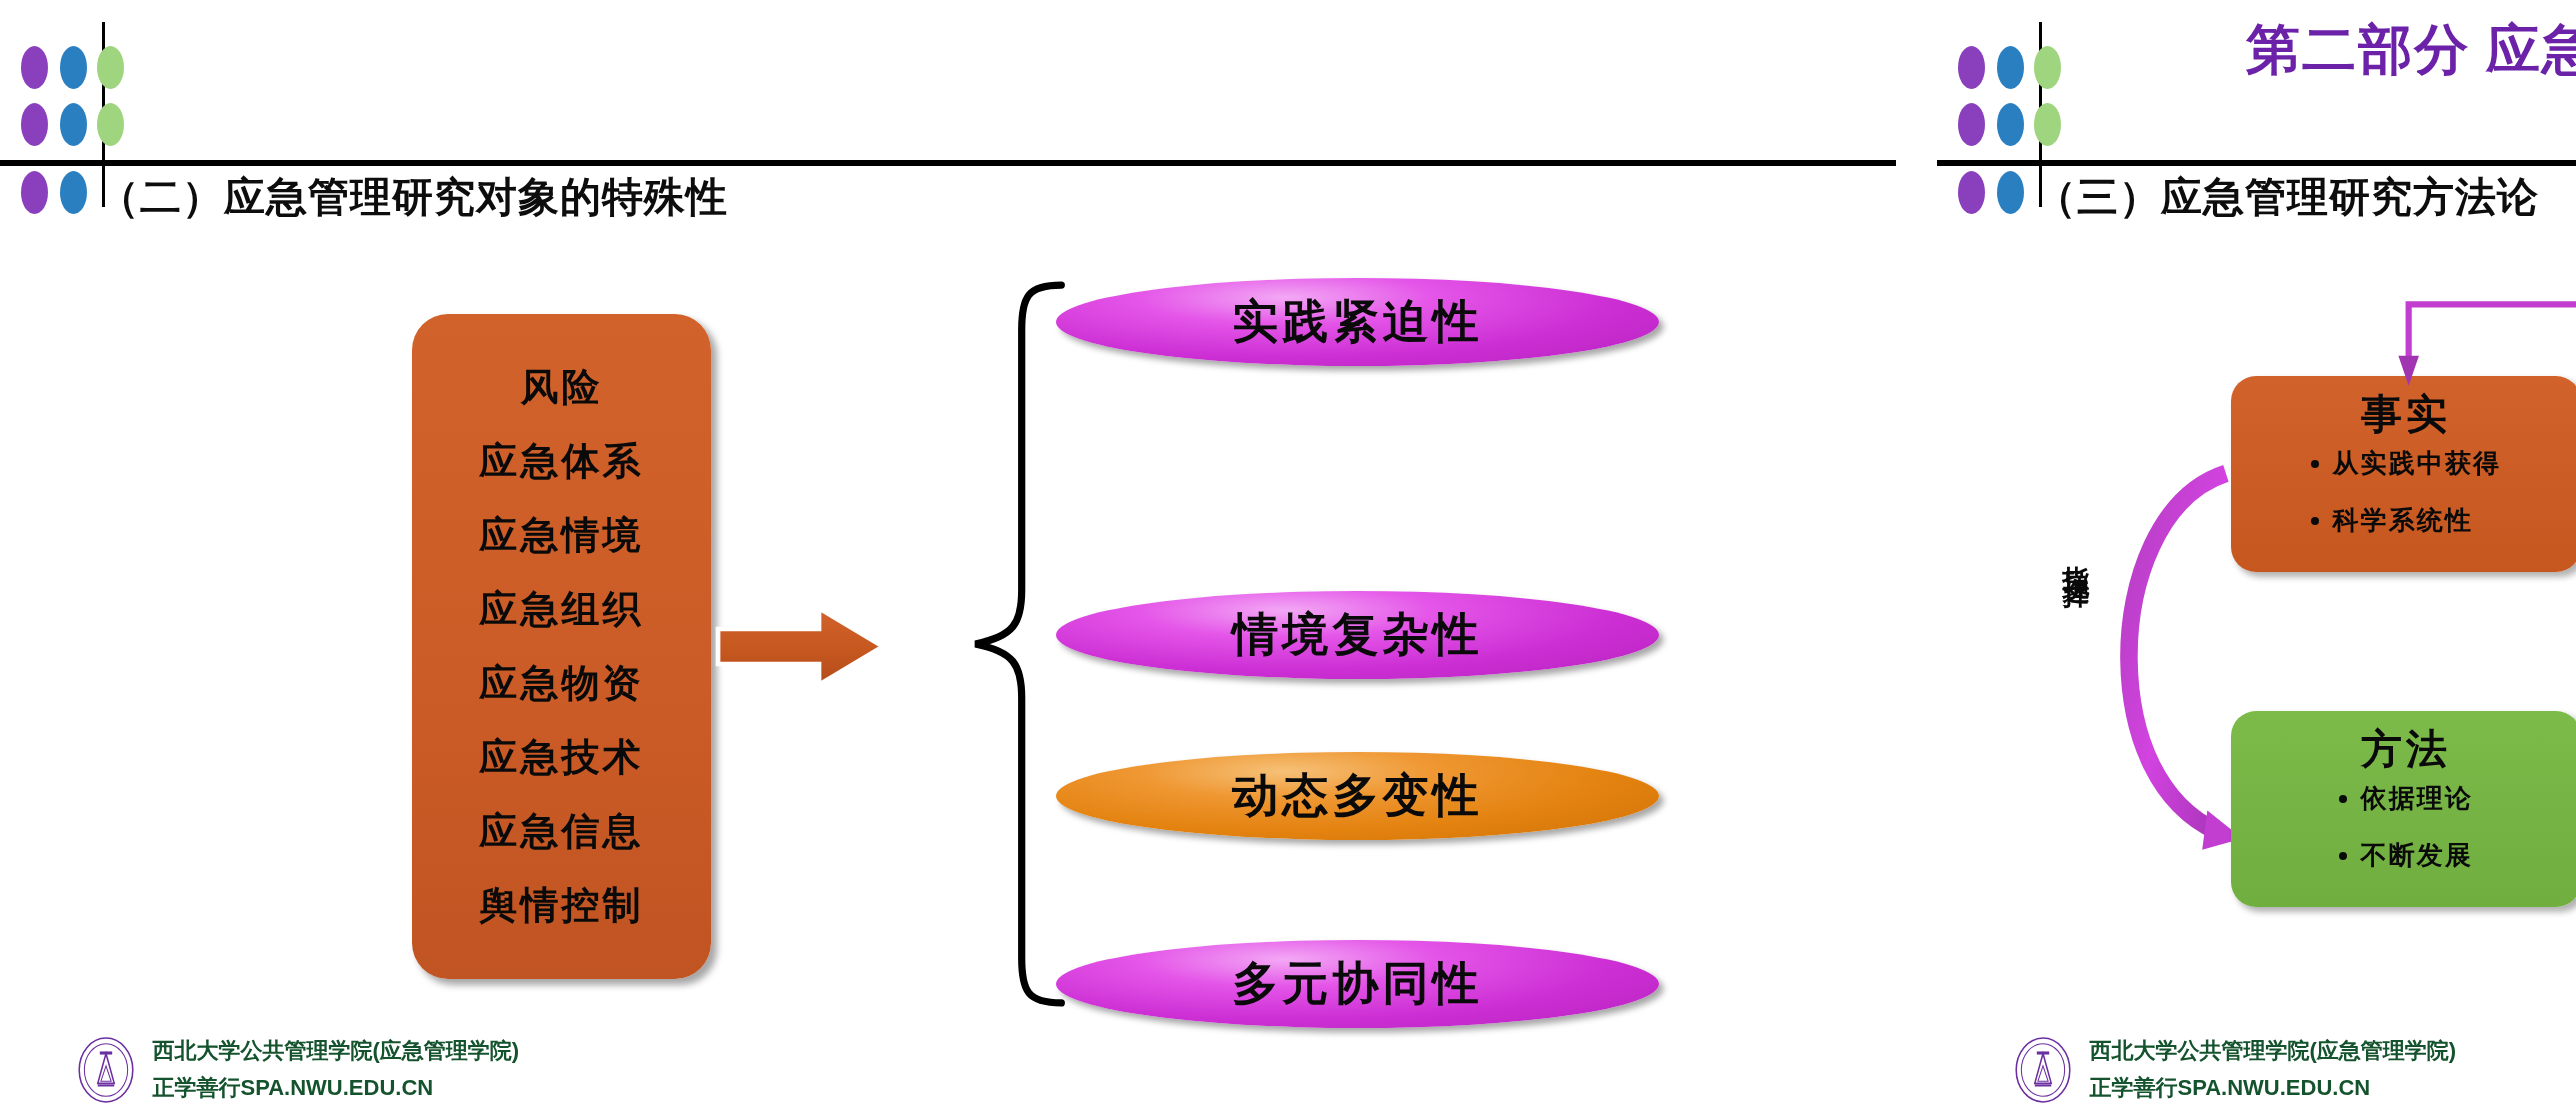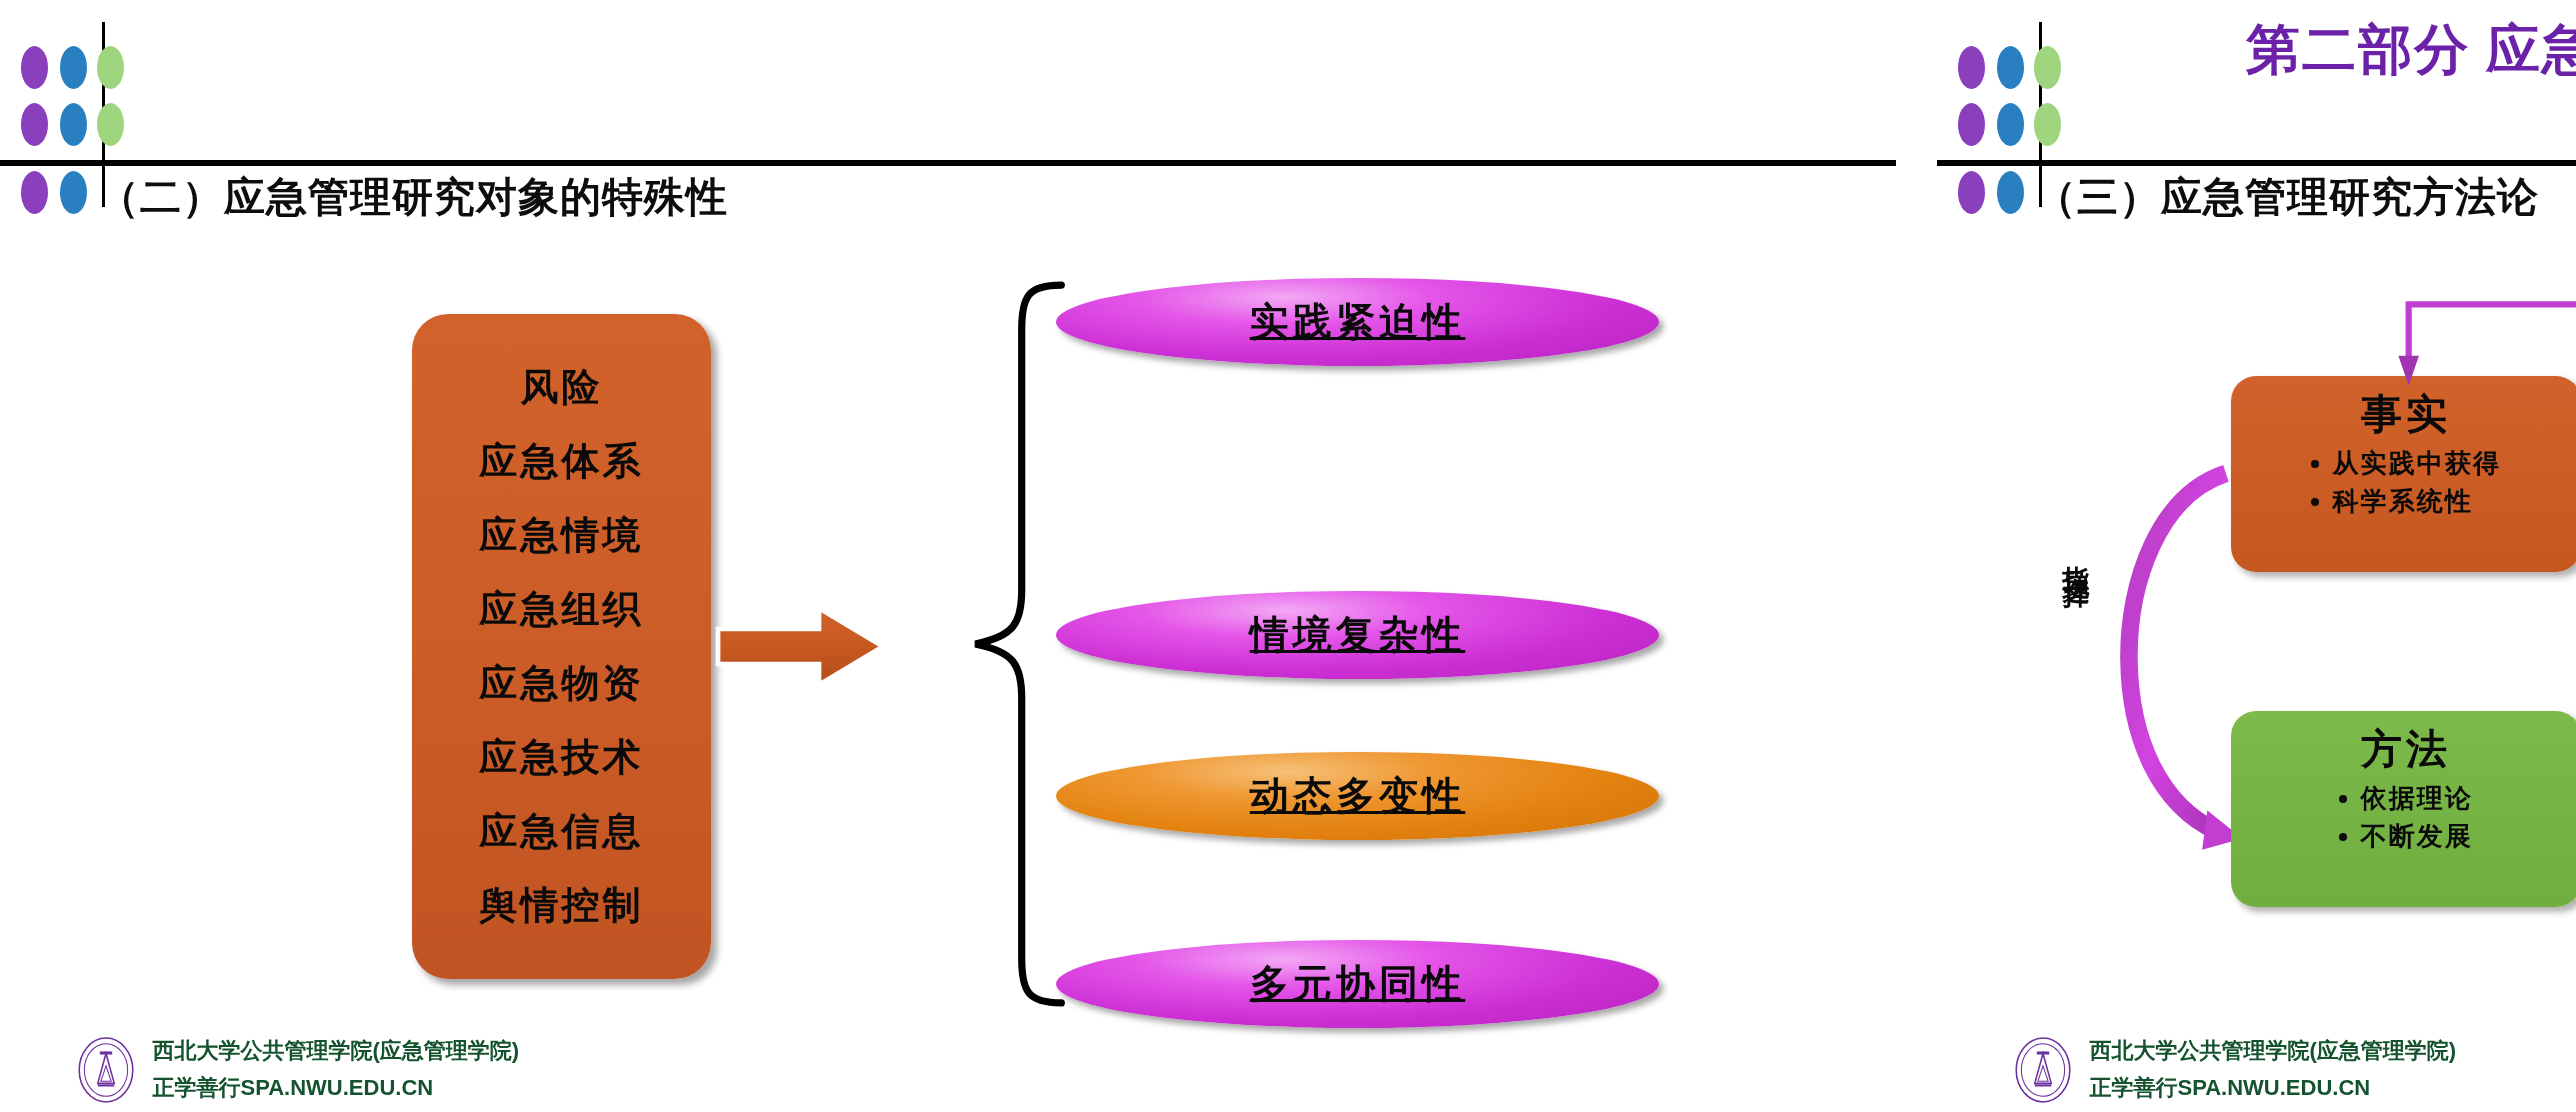--- a/index.html
+++ b/index.html
@@ -65,41 +65,40 @@
   .ellipse-col { position: absolute; left: 1056px; top: 278px; width: 618px; height: 732px; }
   .ell {
     position: absolute; left: 0; width: 603px; height: 88px;
     border-radius: 50%;
     display: flex; align-items: center; justify-content: center;
     box-shadow: 4.6px 4.6px 6.2px rgba(0,0,0,.35);
   }
   .ell-m { background: radial-gradient(ellipse at 38% 22%, #f3a8f5 0%, #e455e8 28%, #cc2fd4 62%, #b621bd 100%); }
   .ell-o { background: radial-gradient(ellipse at 38% 22%, #f6c178 0%, #ef9732 28%, #e3820f 62%, #cf7208 100%); }
   .ell-label {
-    font-size: 39px; font-weight: 700; color:#0a0a0a; letter-spacing: 4.1px; white-space: nowrap;
-    font-family: "Liberation Serif","DejaVu Serif",serif;
-    text-decoration: underline;
+    font-size: 46px; font-weight: 700; color:#0a0a0a; letter-spacing: 4.1px; white-space: nowrap;
+    font-family: "Liberation Serif","DejaVu Serif",serif;
   }
 
   
   .rbox {
     position: absolute; border-radius: 25px;
     box-shadow: 4.6px 4.6px 6.2px rgba(0,0,0,.3);
     display: flex; flex-direction: column; align-items: center;
     padding-top: 11.3px;
   }
   .rbox-fact   { left: 2231px; top: 376px;  width: 350px; height: 196px;
                  background: linear-gradient(180deg,#d2622b,#c6571f); }
   .rbox-method { left: 2231px; top: 711px; width: 350px; height: 196px;
                  background: linear-gradient(180deg,#7cbb4a,#6fae3f); }
   .rbox-title {
     font-size: 41px; font-weight: 700; color:#0a0a0a; letter-spacing: 4.1px;
     font-family: "Liberation Serif","DejaVu Serif",serif; margin-bottom: 4.1px;
   }
-  .rbox-bullets { display:flex; flex-direction:column; gap: 3px; align-items:flex-start; }
+  .rbox-bullets { display:flex; flex-direction:column; gap: 22px; align-items:flex-start; }
   .rbox-bullet {
     font-size: 26px; font-weight: 700; color:#0a0a0a; letter-spacing: 2.1px; white-space: nowrap;
     font-family: "Liberation Serif","DejaVu Serif",serif;
     display:flex; align-items:center; gap: 13.4px;
   }
   .bullet-dot { width: 8.2px; height: 8.2px; background:#0a0a0a; border-radius:50%; flex:0 0 auto; }
 
   .vlabel {
     position: absolute; writing-mode: vertical-rl; text-orientation: upright;
     font-size: 27px; font-weight: 700; color:#0a0a0a; letter-spacing: 5.2px;

